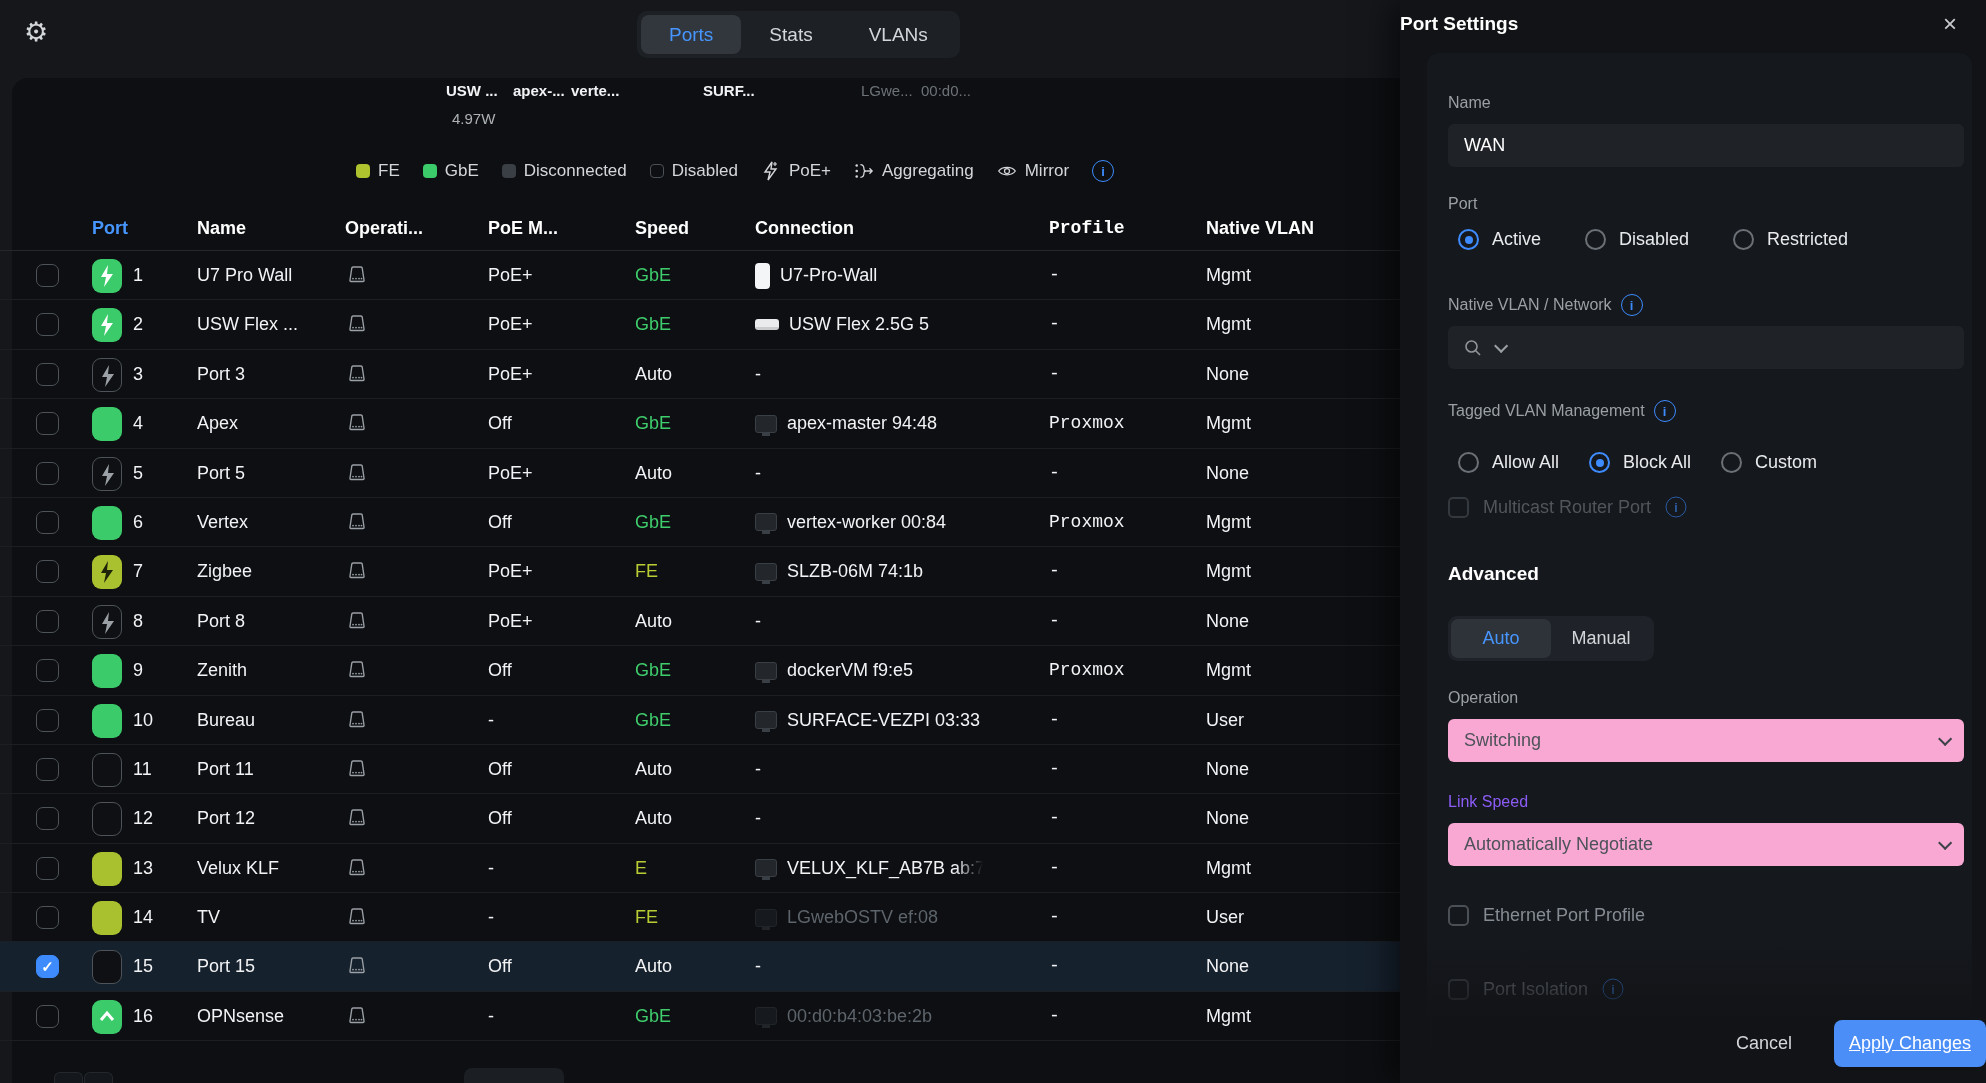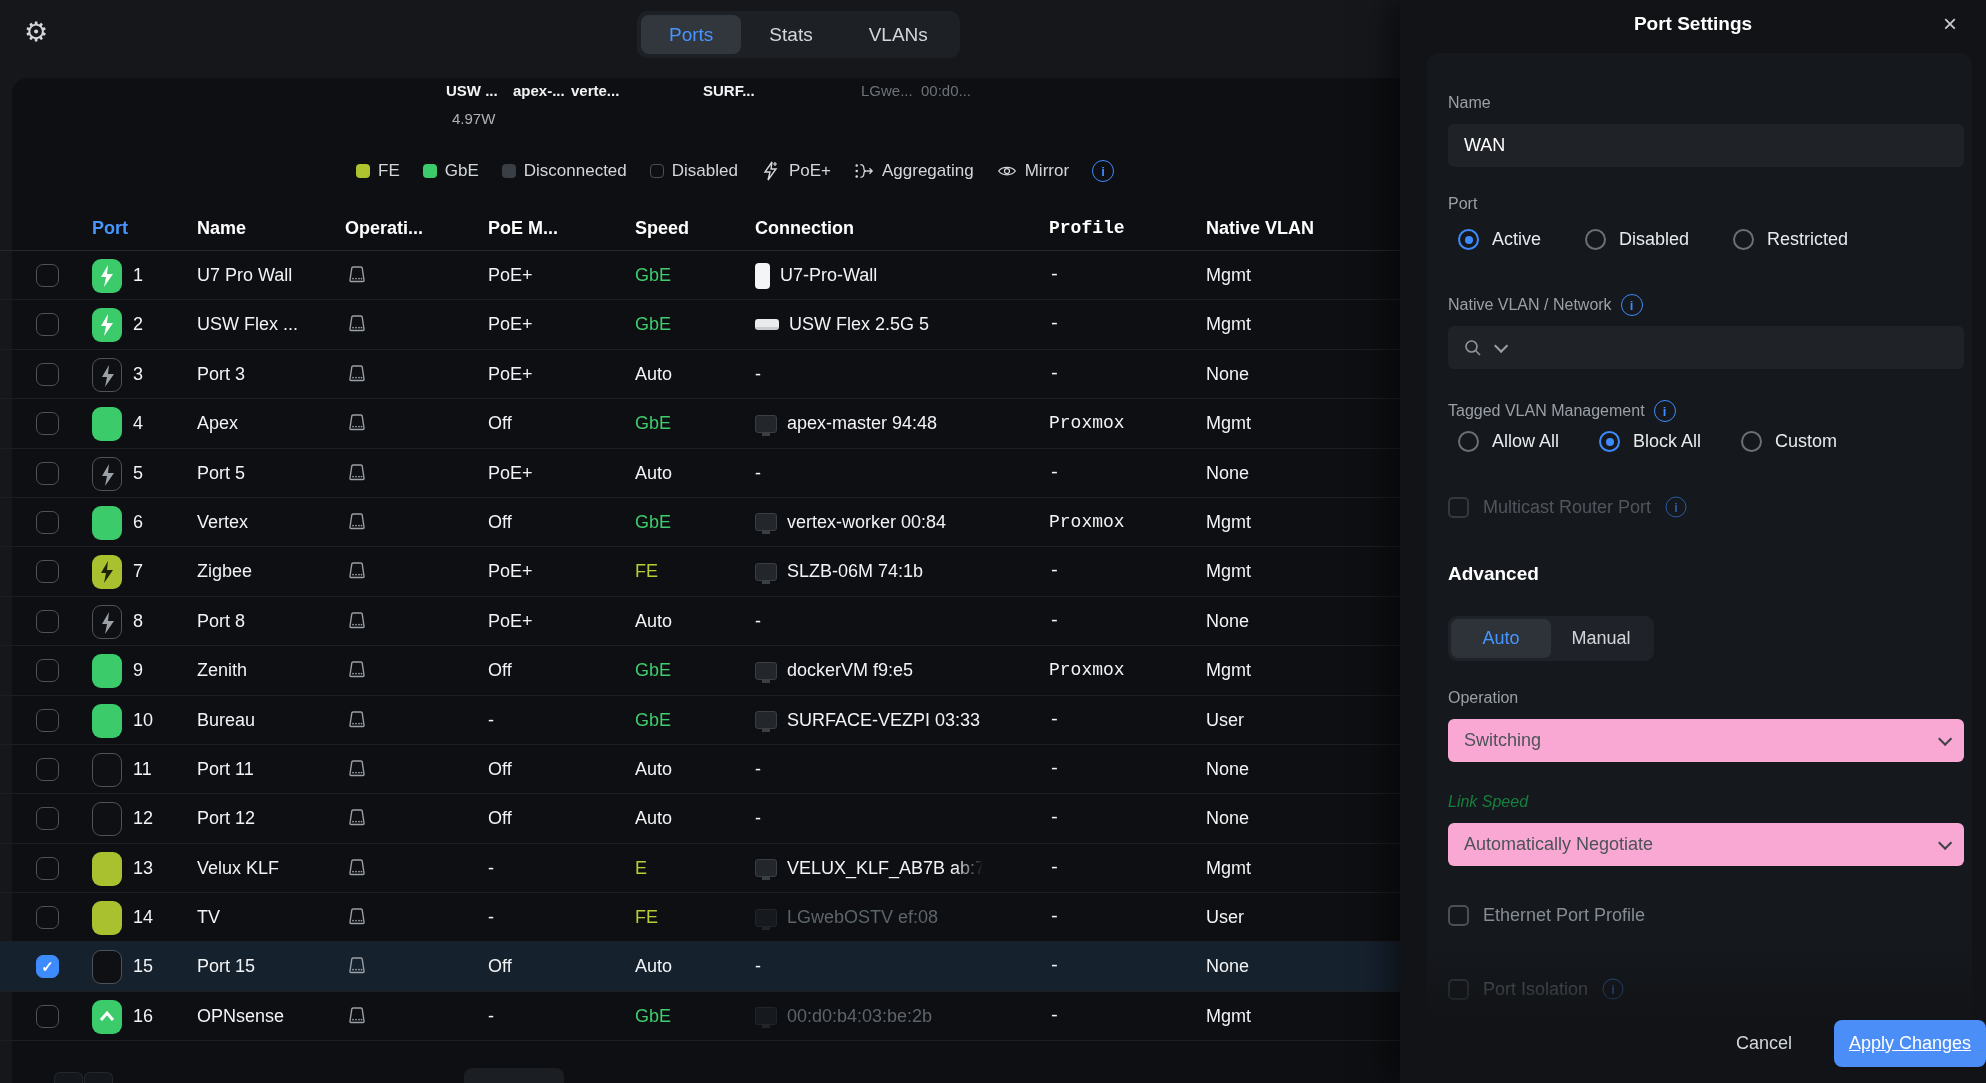--- a/index.html
+++ b/index.html
@@ -85,26 +85,26 @@
   .ci-client::after { content:""; position:absolute; left:6px; bottom:-4px; width:8px; height:3px; background:#3a3f45; }
   .dim-conn .ci { opacity:.45; }
   .fade-conn .conn-text { -webkit-mask-image:linear-gradient(to right,#000 85%,transparent 99%); mask-image:linear-gradient(to right,#000 85%,transparent 99%); }
 
   
   .pg-sq { position:absolute; top:1072px; width:29px; height:14px; background:#14171b; border:1px solid #24282d; border-bottom:none; border-radius:6px 6px 0 0; }
   .pg-bar { position:absolute; left:464px; top:1068px; width:100px; height:15px; background:#1b1e23; border-radius:8px 8px 0 0; }
 
   
   .panel { position:absolute; left:1400px; top:0; width:586px; height:1083px; background:#111316; box-shadow:-10px 0 30px rgba(0,0,0,.55); }
-  .panel-title { position:absolute; left:0; top:13px; width:586px; text-align:center; font-size:19px; font-weight:bold; color:#fff; }
+  .panel-title { position:absolute; left:0; top:13px; width:586px; font-size:19px; font-weight:bold; color:#fff; }
   .close-x { position:absolute; left:534px; top:8px; width:32px; height:32px; text-align:center; line-height:32px; font-size:24px; color:#c7cacd; cursor:pointer; }
   .pcard { position:absolute; left:27px; top:53px; width:545px; height:1030px; background:#15181d; border-radius:12px 12px 0 0; }
 
   .plabel { position:absolute; left:48px; font-size:16px; color:#9aa0a6; display:flex; align-items:center; gap:9px; }
-  .plabel.dimmed { color:#15803d;font-style:italic; }
+  .plabel.dimmed { color:#8b5cf6; }
   .pinput { position:absolute; left:48px; width:516px; height:43px; background:#1f2227; border-radius:6px; color:#fff; font-size:18px; font-weight:500; line-height:43px; padding:0 16px; cursor:text; }
   .pselect { position:absolute; left:48px; width:516px; height:43px; background:#1f2227; border-radius:6px; display:flex; align-items:center; padding:0 16px; gap:12px; cursor:pointer; }
   .pselect .val { color:#fff; font-size:18px; font-weight:500; flex:1; }
   .pselect.disabled { background:#f9a8d4; cursor:default; }
   .pselect.disabled .val { color:#4d5258; font-weight:normal; }
   .chev-down { width:10px; height:10px; border-right:2px solid #9aa0a6; border-bottom:2px solid #9aa0a6; transform:rotate(45deg) translateY(-3px); }
   .pselect.disabled .chev-down { border-color:#3d4247; }
 
   .radio-row { position:absolute; left:48px; display:flex; align-items:center; gap:34px; }
   .radio { display:flex; align-items:center; gap:13px; font-size:18px; color:#e8eaec; cursor:pointer;padding-left:10px; }
@@ -660,21 +660,21 @@
             <path d="M11.5 11.5 L16 16" stroke="#8f959b" stroke-width="1.6"></path>
           </svg>
         </span>
       <span class="chev-down"></span>
     </div>
 
     <div class="plabel" style="top:400px">
         <span>Tagged VLAN Management</span>
         <span class="info-i">i</span>
       </div>
-    <div class="radio-row" style="top:431px; gap:30px">
+    <div class="radio-row" style="top:452px; gap:20px">
       <span class="radio">
           <span class="rdot"></span>
           <span>Allow All</span>
         </span>
       <span class="radio sel">
           <span class="rdot"></span>
           <span>Block All</span>
         </span>
       <span class="radio">
           <span class="rdot"></span>

